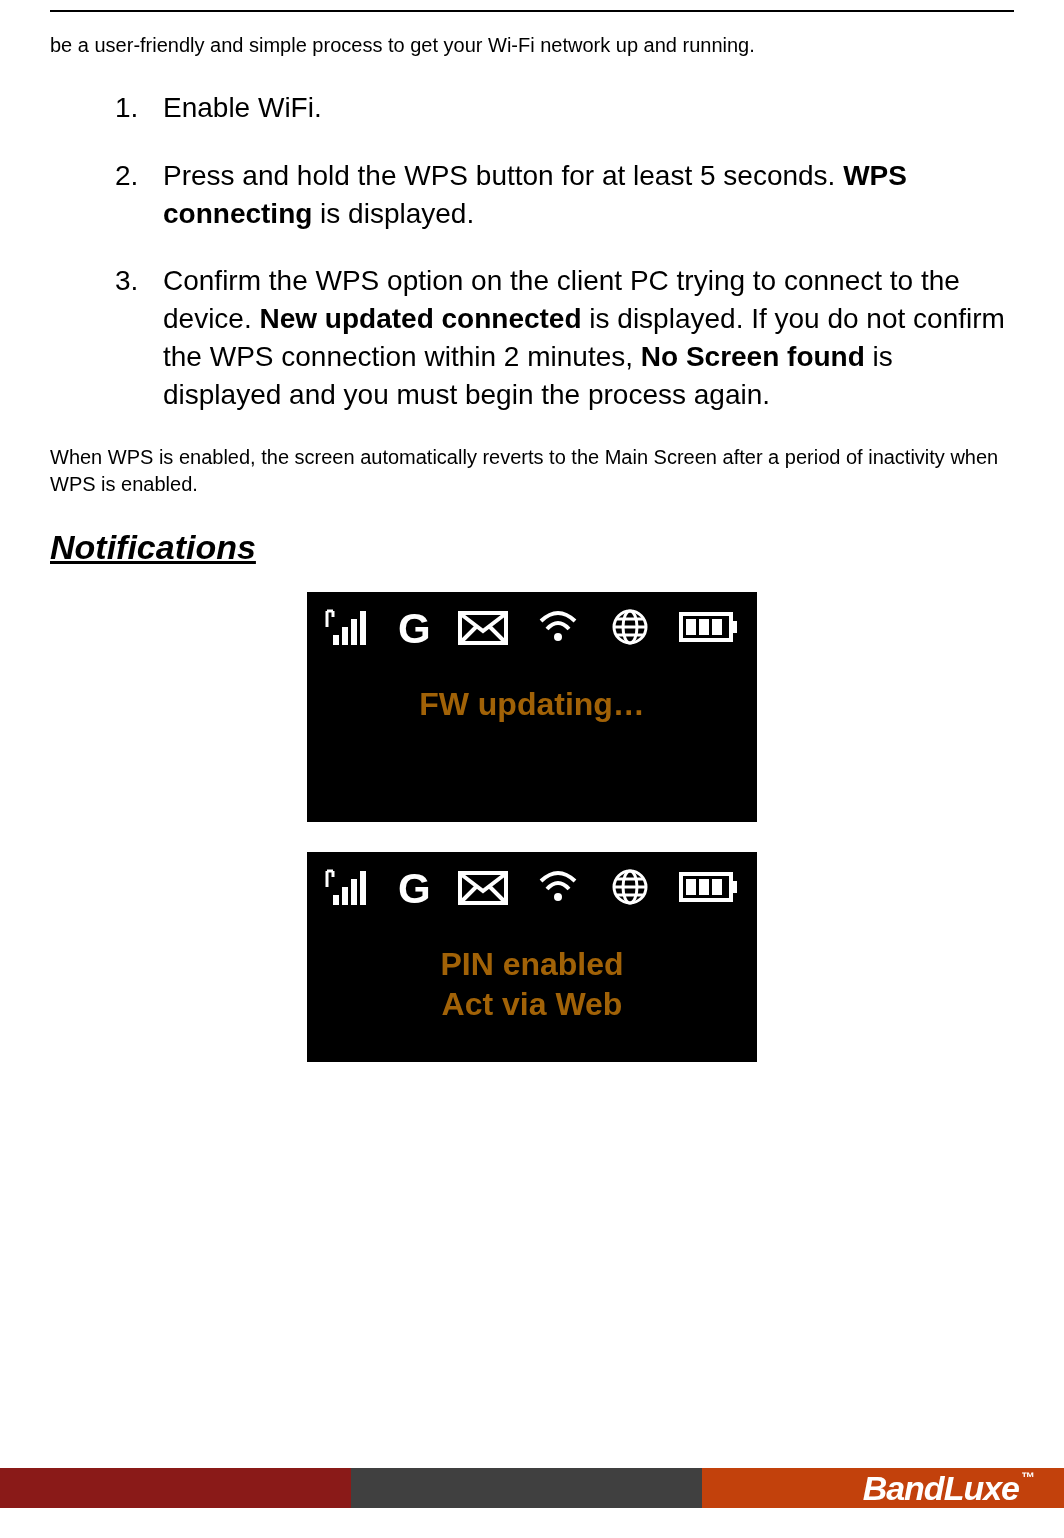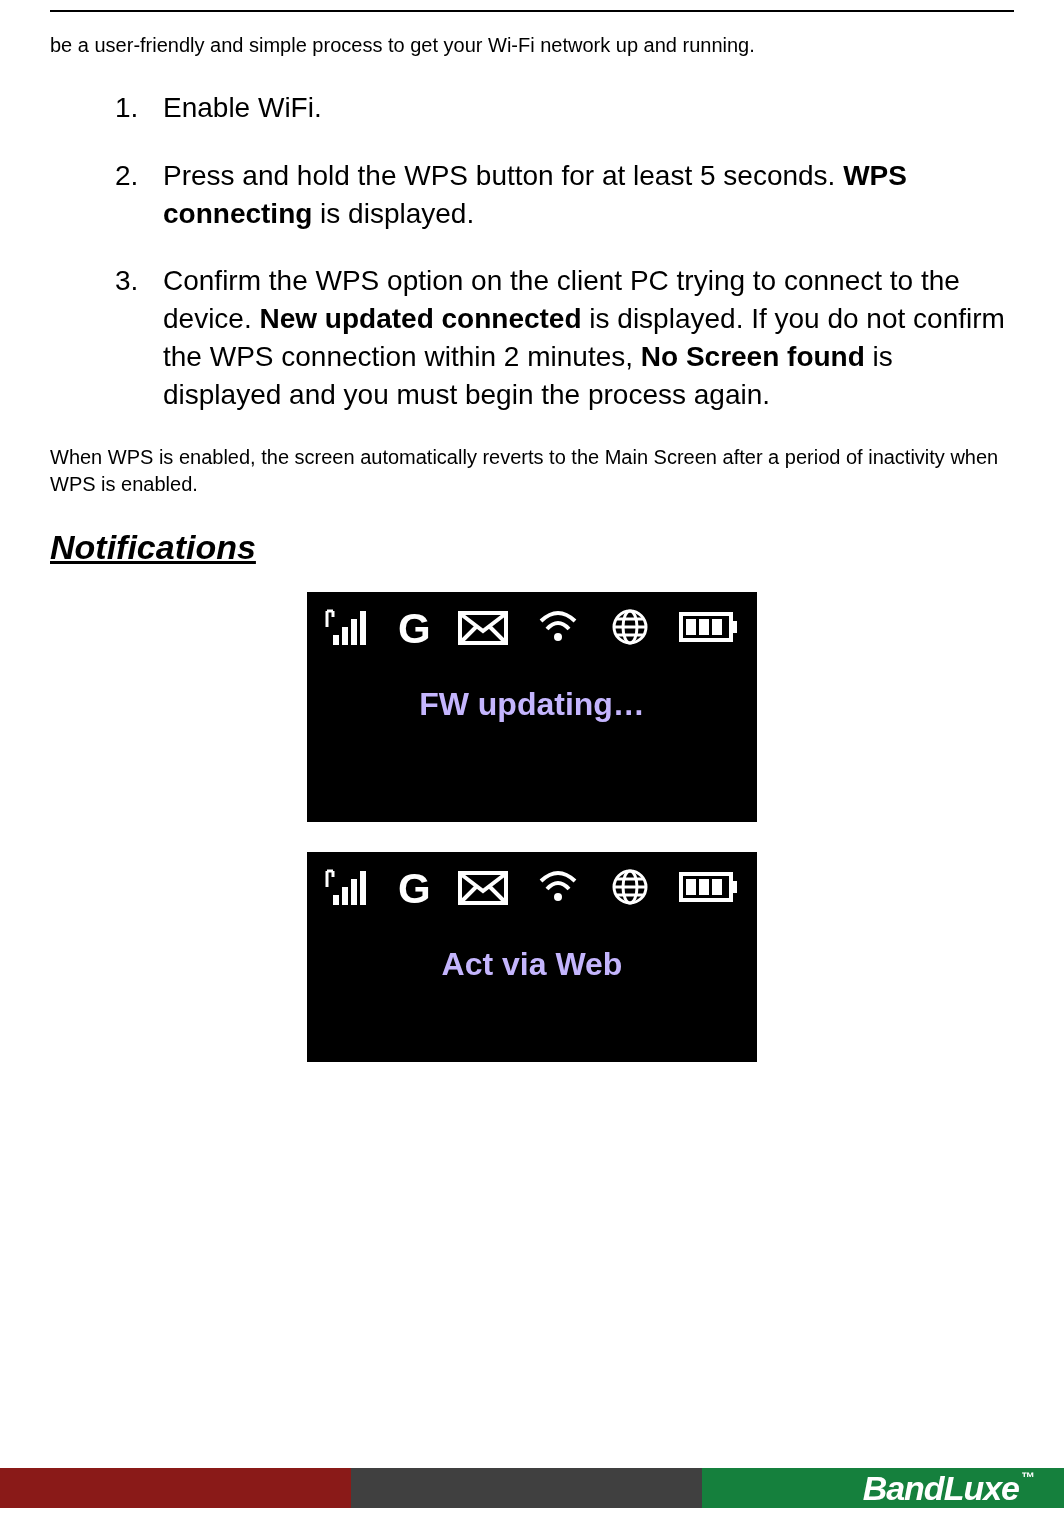--- a/index.html
+++ b/index.html
@@ -61,35 +61,35 @@
     height: 50px;
     margin-bottom: 30px;
   }
   .status-row svg { fill: #fff; }
   .screen-msg {
     font-family: Verdana, Geneva, sans-serif;
     font-weight: bold;
     font-size: 32px;
     text-align: center;
     line-height: 1.25;
-    color: #c4b5fd;
+    color: #a16207;
   }
   .footer {
     position: absolute;
     left: 0; right: 0; bottom: 0;
     height: 70px;
   }
   .footer-bar {
     display: flex;
     height: 40px;
     width: 100%;
   }
   .fb-red { background: #8a1a18; flex: 0 0 33%; }
   .fb-gray { background: #404040; flex: 0 0 33%; }
-  .fb-black { background: #15803d; flex: 1; display: flex; align-items: center; justify-content: flex-end; padding-right: 30px; }
+  .fb-black { background: #c2410c; flex: 1; display: flex; align-items: center; justify-content: flex-end; padding-right: 30px; }
   .brand {
     color: #fff;
     font-size: 34px;
     font-weight: bold;
     font-style: italic;
     letter-spacing: -1px;
     white-space: nowrap;
   }
   .brand .tm { font-size: 14px; font-style: normal; vertical-align: top; margin-left: 2px; }
   .page-num {
@@ -218,20 +218,21 @@
         <svg width="60" height="34" viewBox="0 0 60 34">
             <rect x="2" y="4" width="50" height="26" stroke="#fff" stroke-width="4" fill="none"></rect>
             <rect x="52" y="11" width="6" height="12"></rect>
             <rect x="7" y="9" width="10" height="16"></rect>
             <rect x="20" y="9" width="10" height="16"></rect>
             <rect x="33" y="9" width="10" height="16"></rect>
           </svg>
       </span>
     </div>
     <div class="screen-msg">
+      <div>PIN enabled</div>
       <div>Act via Web</div>
     </div>
   </div>
 
 </div>
 
 <div class="page-num">12</div>
 
 <div class="footer">
   <div class="footer-bar">

